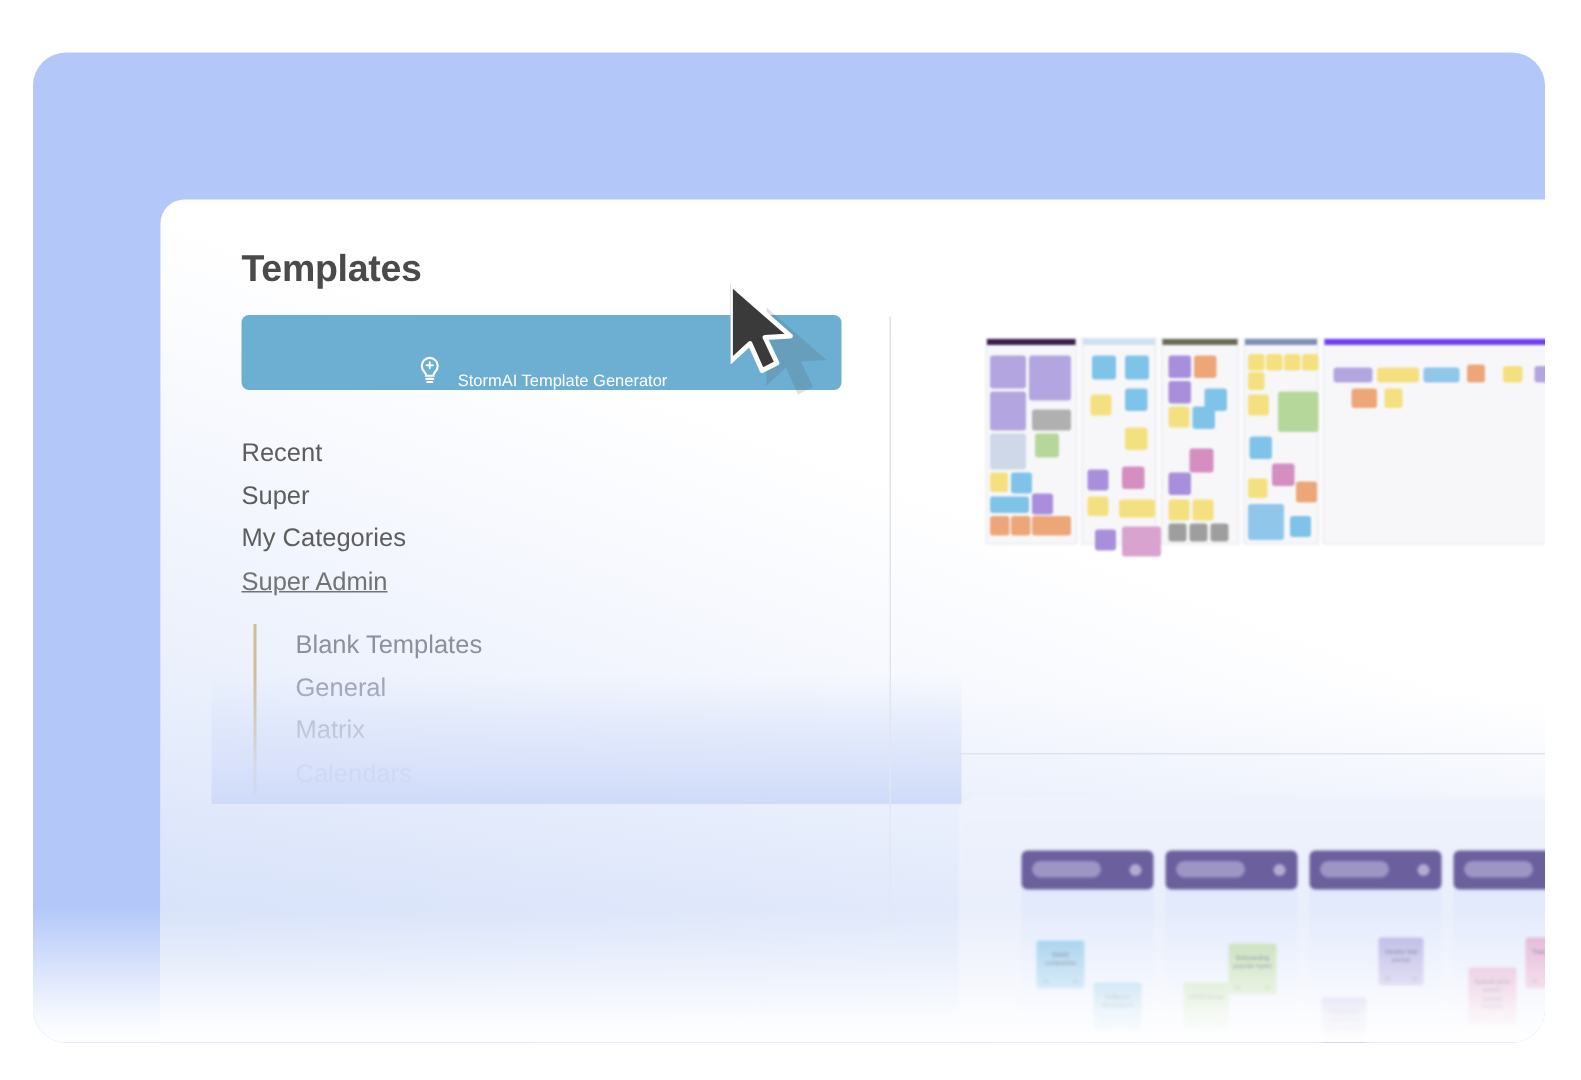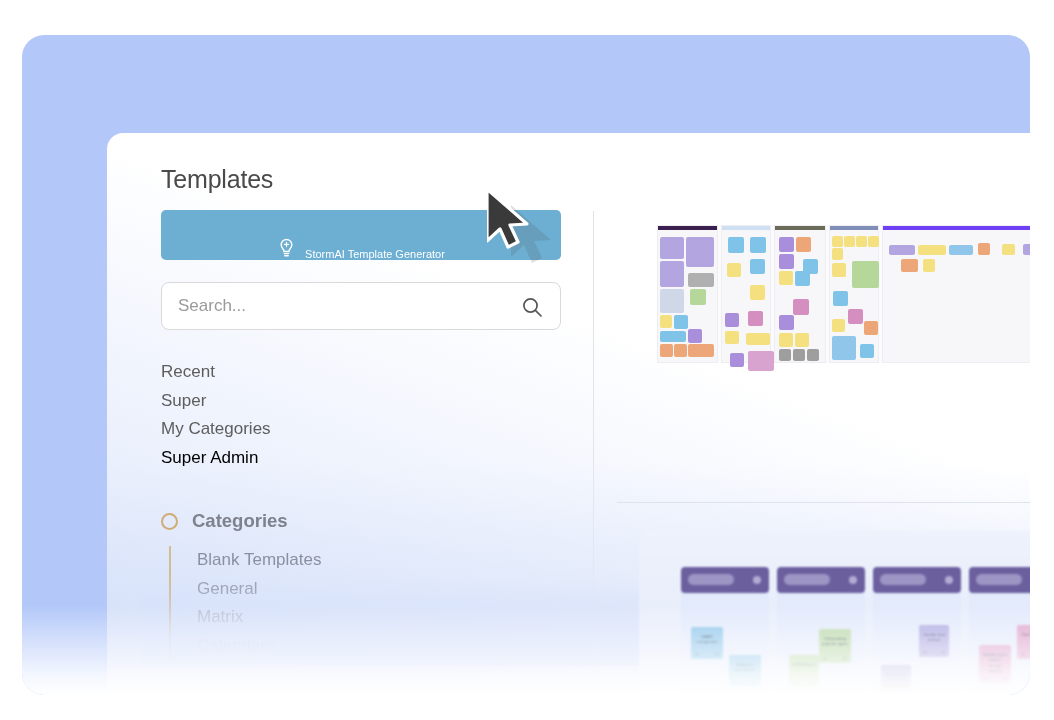--- a/index.html
+++ b/index.html
@@ -42,21 +42,21 @@
     background:
       linear-gradient(200deg, rgba(255,255,255,0) 38%, rgba(196,212,247,0.55) 88%),
       linear-gradient(to bottom, rgba(255,255,255,0) 55%, rgba(203,217,248,0.60) 100%);
     pointer-events: none;
   }
 
   
   #page-title {
     position: absolute;
     left: 54px; top: 32px;
-    font-size: 25px; font-weight: normal;
+    font-size: 25px; font-weight: bold;
     color: #4a4a4a; letter-spacing: -0.2px;
   }
 
   
   #sidebar { position: absolute; left: 54px; top: 77px; width: 420px; }
 
   #gen-btn {
     width: 400px; height: 50px;
     background: #6cafd2;
     border: none; border-radius: 5px;
@@ -87,21 +87,21 @@
 
   
   #nav { margin-top: 28px; }
   .nav-item {
     font-size: 17px; color: #5d5d5d;
     line-height: 28.5px; cursor: pointer;
     width: fit-content;
   }
   .nav-item.active { font-weight: bold; color: #4a4a4a; }
   .nav-item.fade1 { color: #6a6d7a; }
-  .nav-item.fade2 { color: #000000; }
+  .nav-item.fade2 { color: #737373; text-decoration: underline; }
 
   
   #cat-head {
     margin-top: 38px;
     display: flex; align-items: center; gap: 14px;
   }
   #cat-ring {
     width: 17px; height: 17px; border-radius: 50%;
     border: 2.5px solid #d0ac79; flex: none;
   }
@@ -230,41 +230,28 @@
         <span class="bulb">
           <svg width="19" height="20" viewBox="0 0 20 21" fill="none">
             <path d="M10 1.6c-3.1 0-5.6 2.5-5.6 5.6 0 2.1 1.1 3.6 2.1 4.7.5.6.8 1.1.8 1.7v.6h5.4v-.6c0-.6.3-1.1.8-1.7 1-1.1 2.1-2.6 2.1-4.7 0-3.1-2.5-5.6-5.6-5.6z" stroke="#ffffff" stroke-width="1.5" fill="none"></path>
             <path d="M7.6 16.4h4.8M8.2 18.6h3.6" stroke="#ffffff" stroke-width="1.5" stroke-linecap="round"></path>
             <path d="M10 4.6v4.4M7.8 6.8h4.4" stroke="#ffffff" stroke-width="1.3" stroke-linecap="round"></path>
           </svg>
         </span>
         <span>StormAI Template Generator</span>
       </button>
 
-      <div id="search-wrap">
-        <input id="search-input" type="text" placeholder="Search..." style="">
-        <span id="search-icon">
-          <svg width="24" height="24" viewBox="0 0 24 24" fill="none">
-            <circle cx="10.5" cy="10.5" r="6.6" stroke="#555" stroke-width="1.7"></circle>
-            <path d="M15.4 15.4L21 21" stroke="#555" stroke-width="1.7" stroke-linecap="round"></path>
-          </svg>
-        </span>
-      </div>
 
       <div id="nav">
         <div class="nav-item">Recent</div>
         <div class="nav-item">Super</div>
         <div class="nav-item">My Categories</div>
         <div class="nav-item fade2">Super Admin</div>
       </div>
 
-      <div id="cat-head">
-        <span id="cat-ring"></span>
-        <span id="cat-title">Categories</span>
-      </div>
 
       <div id="cat-list">
         <div class="cat-item c0">Blank Templates</div>
         <div class="cat-item c1">General</div>
         <div class="cat-item c2">Matrix</div>
         <div class="cat-item c3">Calendars</div>
 
         <div id="cat-fade"></div>
       </div>
     </div>

